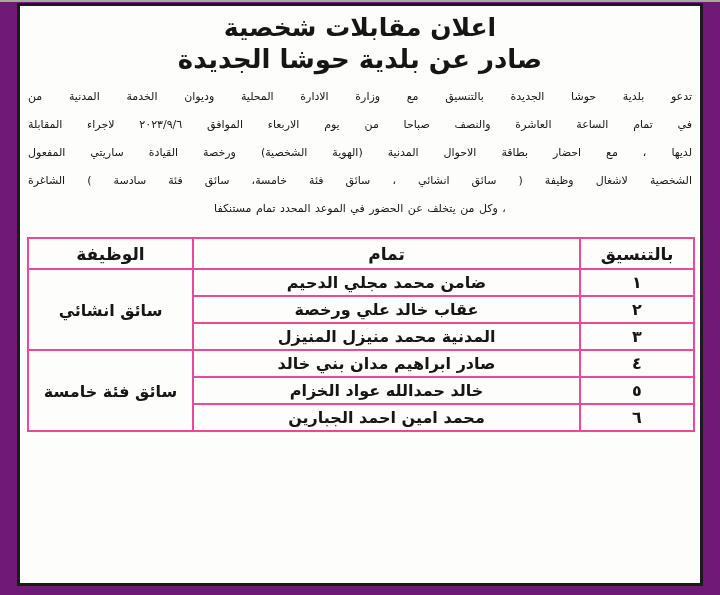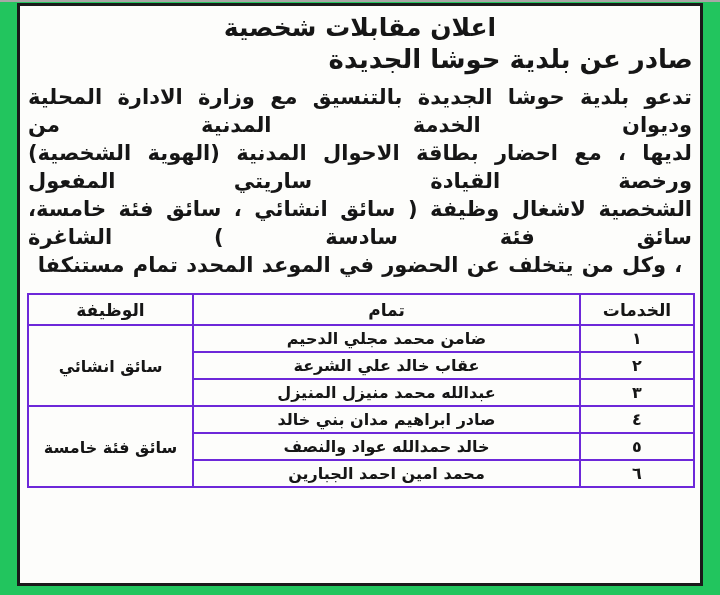--- a/index.html
+++ b/index.html
@@ -1,21 +1,21 @@
 <!DOCTYPE html>
 <html lang="ar"><head>
 <meta charset="utf-8">
 <style>
   * { margin: 0; padding: 0; box-sizing: border-box; }
   html, body { background: #f3f3f1; }
   .page {
     position: relative;
     width: 720px;
     height: 595px;
-    background: #22c55e;
+    background: #701a75;
     font-family: "DejaVu Sans", sans-serif;
     color: #161616;
     overflow: hidden;
   }
   .scan-edge-top {
     position: absolute;
     top: 0; left: 0; right: 0;
     height: 2px;
     background: #a8a8a6;
   }
@@ -33,49 +33,50 @@
   .title-1 {
     direction: rtl;
     text-align: center;
     font-weight: bold;
     font-size: 25px;
     line-height: 31px;
     letter-spacing: 0.5px;
   }
   .title-2 {
     direction: rtl;
+    text-align: center;
     font-weight: bold;
     font-size: 26px;
     line-height: 32px;
     letter-spacing: 0.5px;
   }
   .body-text {
     direction: rtl;
     margin: 8px 1px 0 1px;
   }
   .bline {
-    font-size: 21px;
-    font-weight: bold;
+    font-size: 11px;
+    font-weight: normal;
     line-height: 28px;
     text-align: justify;
     text-align-last: justify;
     word-spacing: 1px;
   }
   .bline.center-last {
     text-align-last: center;
   }
   table.roster {
     direction: rtl;
     border-collapse: collapse;
     margin: 14px 0 0 0;
     width: 666px;
     table-layout: fixed;
   }
   table.roster th, table.roster td {
-    border: 2px solid #6d28d9;
+    border: 2px solid #ec4899;
     font-weight: bold;
     text-align: center;
     vertical-align: middle;
     overflow: hidden;
   }
   table.roster th {
     height: 31px;
     font-size: 17px;
   }
   table.roster td {
@@ -96,61 +97,62 @@
 
   <div class="doc">
 
     <div class="title-block">
       <div class="title-1">اعلان مقابلات شخصية</div>
       <div class="title-2">صادر عن بلدية حوشا الجديدة</div>
     </div>
 
     <div class="body-text">
       <div class="bline">تدعو بلدية حوشا الجديدة بالتنسيق مع وزارة الادارة المحلية وديوان الخدمة المدنية من</div>
+      <div class="bline">في تمام الساعة العاشرة والنصف صباحا من يوم الاربعاء الموافق ٢٠٢٣/٩/٦ لاجراء المقابلة</div>
       <div class="bline">لديها ، مع احضار بطاقة الاحوال المدنية (الهوية الشخصية) ورخصة القيادة ساريتي المفعول</div>
       <div class="bline">الشخصية لاشغال وظيفة ( سائق انشائي ، سائق فئة خامسة، سائق فئة سادسة ) الشاغرة</div>
       <div class="bline center-last">، وكل من يتخلف عن الحضور في الموعد المحدد تمام مستنكفا</div>
     </div>
 
     <table class="roster" dir="rtl">
       <colgroup>
         <col style="width:114px">
         <col style="width:387px">
         <col style="width:165px">
       </colgroup>
       <thead>
         <tr>
-          <th>الخدمات</th>
+          <th>بالتنسيق</th>
           <th>تمام</th>
           <th>الوظيفة</th>
         </tr>
       </thead>
       <tbody>
         <tr>
           <td>١</td>
           <td>ضامن محمد مجلي الدحيم</td>
           <td class="pos-cell" rowspan="3">سائق انشائي</td>
         </tr>
         <tr>
           <td>٢</td>
-          <td>عقاب خالد علي الشرعة</td>
+          <td>عقاب خالد علي ورخصة</td>
         </tr>
         <tr>
           <td>٣</td>
-          <td>عبدالله محمد منيزل المنيزل</td>
+          <td>المدنية محمد منيزل المنيزل</td>
         </tr>
 
         <tr>
           <td>٤</td>
           <td>صادر ابراهيم مدان بني خالد</td>
           <td class="pos-cell" rowspan="3">سائق فئة خامسة</td>
         </tr>
         <tr>
           <td>٥</td>
-          <td>خالد حمدالله عواد والنصف</td>
+          <td>خالد حمدالله عواد الخزام</td>
         </tr>
         <tr>
           <td>٦</td>
           <td>محمد امين احمد الجبارين</td>
         </tr>
 
       </tbody>
     </table>
 
   </div>

